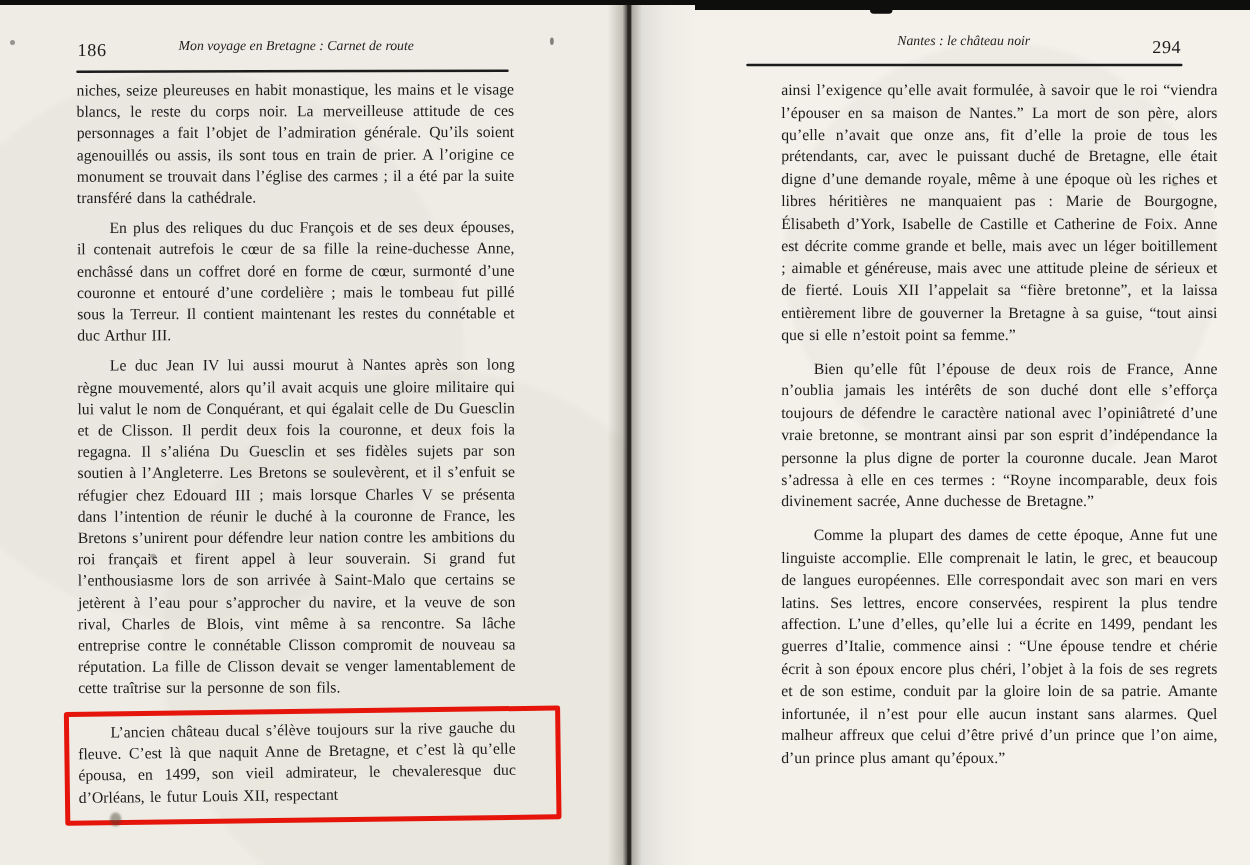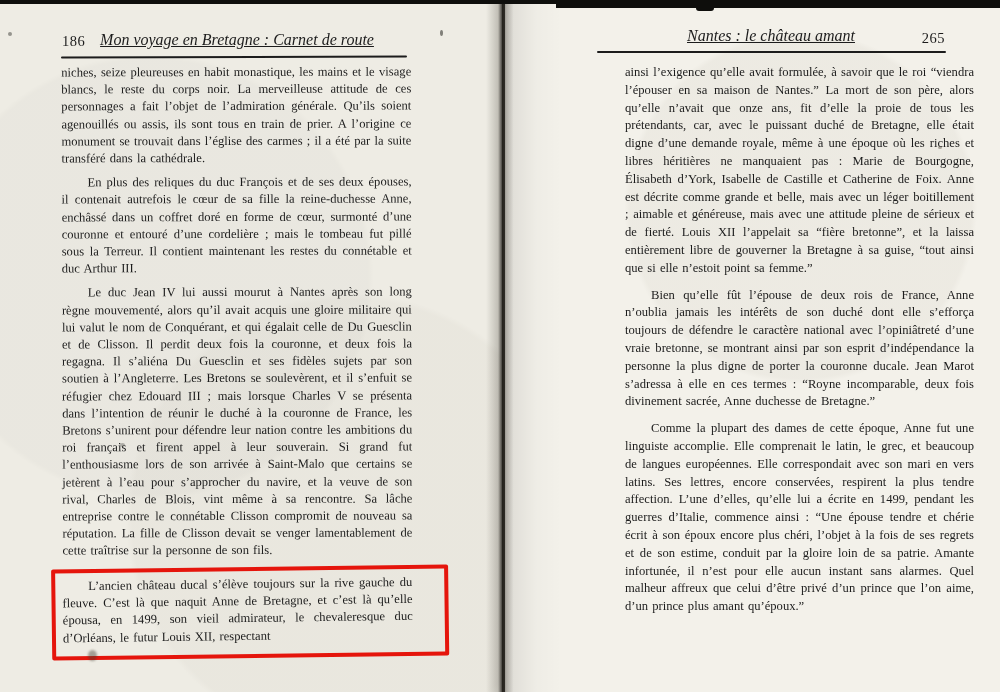--- a/index.html
+++ b/index.html
@@ -27,21 +27,21 @@
   }
   .gutter-line{position:absolute;top:0;left:502px;width:3px;height:692px;background:#23211c;opacity:.9;}
   .scan-edge{position:absolute;background:#0e0e0c;}
   .edge-top-full{left:0;top:0;width:1000px;height:4px;}
   .edge-top-right{left:556px;top:0;width:444px;height:8px;}
   .edge-notch{left:696px;top:0;width:18px;height:11px;border-radius:0 0 3px 3px;}
 
   .pageno{position:absolute;font-size:14.5px;letter-spacing:.5px;text-align:right;}
   .pageno-left{left:62px;top:33px;}
   .pageno-right{left:597px;top:30px;width:348px;text-align:right;}
-  .running-title{position:absolute;font-style:italic;font-size:16px;text-align:center;white-space:nowrap;text-decoration:underline;}
+  .running-title{position:absolute;font-style:italic;font-size:11px;text-align:center;white-space:nowrap;}
   .rt-left{left:62px;top:31px;width:350px;}
   .rt-right{left:597px;top:27px;width:348px;}
   .header-rule{position:absolute;height:2px;background:#1c1c1c;border-radius:1px;}
   .hr-left{left:61px;top:56px;width:346px;transform:rotate(-0.15deg);}
   .hr-right{left:597px;top:51px;width:349px;}
 
   .textcol{position:absolute;text-align:justify;}
   .col-left{left:62px;top:64px;width:350px;font-size:12.6px;line-height:17.2px;transform:rotate(-0.15deg);}
   .col-right{left:597px;top:64px;width:349px;font-size:12.6px;line-height:17.8px;margin-left:28px;}
   .textcol p{margin:0 0 7px 0;word-spacing:1px;}
@@ -84,22 +84,22 @@
 
 <div class="textcol col-left">
   <p>niches, seize pleureuses en habit monastique, les mains et le visage blancs, le reste du corps noir. La merveilleuse attitude de ces personnages a fait l’objet de l’admiration générale. Qu’ils soient agenouillés ou assis, ils sont tous en train de prier. A l’origine ce monument se trouvait dans l’église des carmes ; il a été par la suite transféré dans la cathédrale.</p>
   <p class="indent">En plus des reliques du duc François et de ses deux épouses, il contenait autrefois le cœur de sa fille la reine-duchesse Anne, enchâssé dans un coffret doré en forme de cœur, surmonté d’une couronne et entouré d’une cordelière ; mais le tombeau fut pillé sous la Terreur. Il contient maintenant les restes du connétable et duc Arthur III.</p>
   <p class="indent">Le duc Jean IV lui aussi mourut à Nantes après son long règne mouvementé, alors qu’il avait acquis une gloire militaire qui lui valut le nom de Conquérant, et qui égalait celle de Du Guesclin et de Clisson. Il perdit deux fois la couronne, et deux fois la regagna. Il s’aliéna Du Guesclin et ses fidèles sujets par son soutien à l’Angleterre. Les Bretons se soulevèrent, et il s’enfuit se réfugier chez Edouard III ; mais lorsque Charles V se présenta dans l’intention de réunir le duché à la couronne de France, les Bretons s’unirent pour défendre leur nation contre les ambitions du roi français et firent appel à leur souverain. Si grand fut l’enthousiasme lors de son arrivée à Saint-Malo que certains se jetèrent à l’eau pour s’approcher du navire, et la veuve de son rival, Charles de Blois, vint même à sa rencontre. Sa lâche entreprise contre le connétable Clisson compromit de nouveau sa réputation. La fille de Clisson devait se venger lamentablement de cette traîtrise sur la personne de son fils.</p>
   <div class="highlight-box">
     <p class="indent">L’ancien château ducal s’élève toujours sur la rive gauche du fleuve. C’est là que naquit Anne de Bretagne, et c’est là qu’elle épousa, en 1499, son vieil admirateur, le chevaleresque duc d’Orléans, le futur Louis XII, respectant</p>
   </div>
 </div>
 
-<div class="running-title rt-right">Nantes : le château amant</div>
-<div class="pageno pageno-right">265</div>
+<div class="running-title rt-right">Nantes : le château noir</div>
+<div class="pageno pageno-right">294</div>
 <div class="header-rule hr-right"></div>
 
 <div class="textcol col-right">
   <p>ainsi l’exigence qu’elle avait formulée, à savoir que le roi “viendra l’épouser en sa maison de Nantes.” La mort de son père, alors qu’elle n’avait que onze ans, fit d’elle la proie de tous les prétendants, car, avec le puissant duché de Bretagne, elle était digne d’une demande royale, même à une époque où les riches et libres héritières ne manquaient pas : Marie de Bourgogne, Élisabeth d’York, Isabelle de Castille et Catherine de Foix. Anne est décrite comme grande et belle, mais avec un léger boitillement ; aimable et généreuse, mais avec une attitude pleine de sérieux et de fierté. Louis XII l’appelait sa “fière bretonne”, et la laissa entièrement libre de gouverner la Bretagne à sa guise, “tout ainsi que si elle n’estoit point sa femme.”</p>
   <p class="indent">Bien qu’elle fût l’épouse de deux rois de France, Anne n’oublia jamais les intérêts de son duché dont elle s’efforça toujours de défendre le caractère national avec l’opiniâtreté d’une vraie bretonne, se montrant ainsi par son esprit d’indépendance la personne la plus digne de porter la couronne ducale. Jean Marot s’adressa à elle en ces termes : “Royne incomparable, deux fois divinement sacrée, Anne duchesse de Bretagne.”</p>
   <p class="indent">Comme la plupart des dames de cette époque, Anne fut une linguiste accomplie. Elle comprenait le latin, le grec, et beaucoup de langues européennes. Elle correspondait avec son mari en vers latins. Ses lettres, encore conservées, respirent la plus tendre affection. L’une d’elles, qu’elle lui a écrite en 1499, pendant les guerres d’Italie, commence ainsi : “Une épouse tendre et chérie écrit à son époux encore plus chéri, l’objet à la fois de ses regrets et de son estime, conduit par la gloire loin de sa patrie. Amante infortunée, il n’est pour elle aucun instant sans alarmes. Quel malheur affreux que celui d’être privé d’un prince que l’on aime, d’un prince plus amant qu’époux.”</p>
 </div>
 
 <div class="speck speck-a"></div>
 <div class="speck speck-b"></div>

